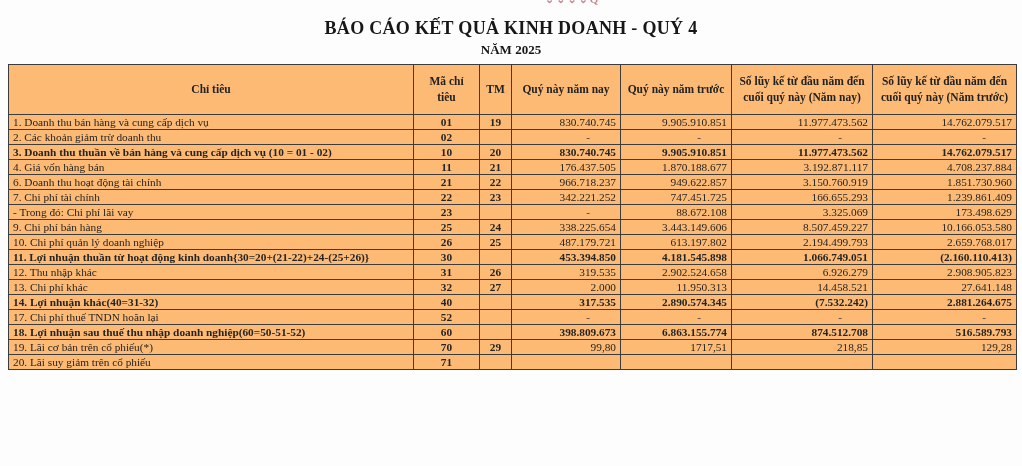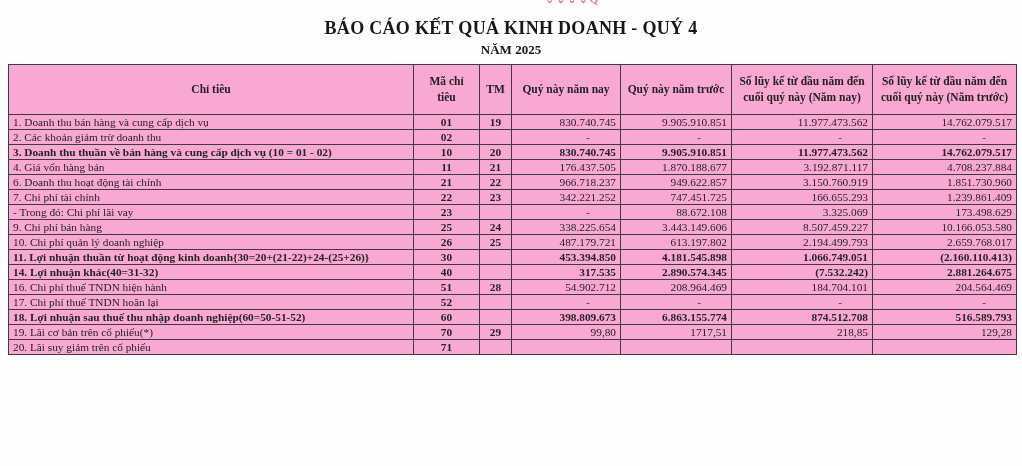--- a/index.html
+++ b/index.html
@@ -31,21 +31,21 @@
   .title-line1 { font-size: 18px; font-weight: bold; letter-spacing: 0.3px; color: #171717; }
   .title-line2 { font-size: 13px; font-weight: bold; margin-top: 3px; color: #171717; }
 
   table.report {
     position: absolute;
     left: 8px;
     top: 64px;
     width: 1008px;
     border-collapse: collapse;
     table-layout: fixed;
-    background: #f9a8d4;
+    background: #fdba74;
   }
   table.report col.c-label    { width: 405px; }
   table.report col.c-code     { width: 66px; }
   table.report col.c-note     { width: 32px; }
   table.report col.c-qnow     { width: 109px; }
   table.report col.c-qprev    { width: 111px; }
   table.report col.c-ytdnow   { width: 141px; }
   table.report col.c-ytdprev  { width: 144px; }
 
   table.report th, table.report td {
@@ -195,37 +195,46 @@
     </tr>
         <tr class="bold-row">
       <td class="c-label">11. Lợi nhuận thuần từ hoạt động kinh doanh{30=20+(21-22)+24-(25+26)}</td>
       <td class="c-code">30</td>
       <td class="c-note"></td>
       <td class="num">453.394.850</td>
       <td class="num">4.181.545.898</td>
       <td class="num">1.066.749.051</td>
       <td class="num">(2.160.110.413)</td>
     </tr>
+        <tr>
+      <td class="c-label">12. Thu nhập khác</td>
+      <td class="c-code">31</td>
+      <td class="c-note">26</td>
+      <td class="num">319.535</td>
+      <td class="num">2.902.524.658</td>
+      <td class="num">6.926.279</td>
+      <td class="num">2.908.905.823</td>
+    </tr>
+        <tr>
+      <td class="c-label">13. Chi phí khác</td>
+      <td class="c-code">32</td>
+      <td class="c-note">27</td>
+      <td class="num">2.000</td>
+      <td class="num">11.950.313</td>
+      <td class="num">14.458.521</td>
+      <td class="num">27.641.148</td>
+    </tr>
         <tr class="bold-row">
       <td class="c-label">14. Lợi nhuận khác(40=31-32)</td>
       <td class="c-code">40</td>
       <td class="c-note"></td>
       <td class="num">317.535</td>
       <td class="num">2.890.574.345</td>
       <td class="num">(7.532.242)</td>
       <td class="num">2.881.264.675</td>
-    </tr>
-        <tr>
-      <td class="c-label">16. Chi phí thuế TNDN hiện hành</td>
-      <td class="c-code">51</td>
-      <td class="c-note">28</td>
-      <td class="num">54.902.712</td>
-      <td class="num">208.964.469</td>
-      <td class="num">184.704.101</td>
-      <td class="num">204.564.469</td>
     </tr>
         <tr>
       <td class="c-label">17. Chi phí thuế TNDN hoãn lại</td>
       <td class="c-code">52</td>
       <td class="c-note"></td>
       <td class="num dash">-</td>
       <td class="num dash">-</td>
       <td class="num dash">-</td>
       <td class="num dash">-</td>
     </tr>

